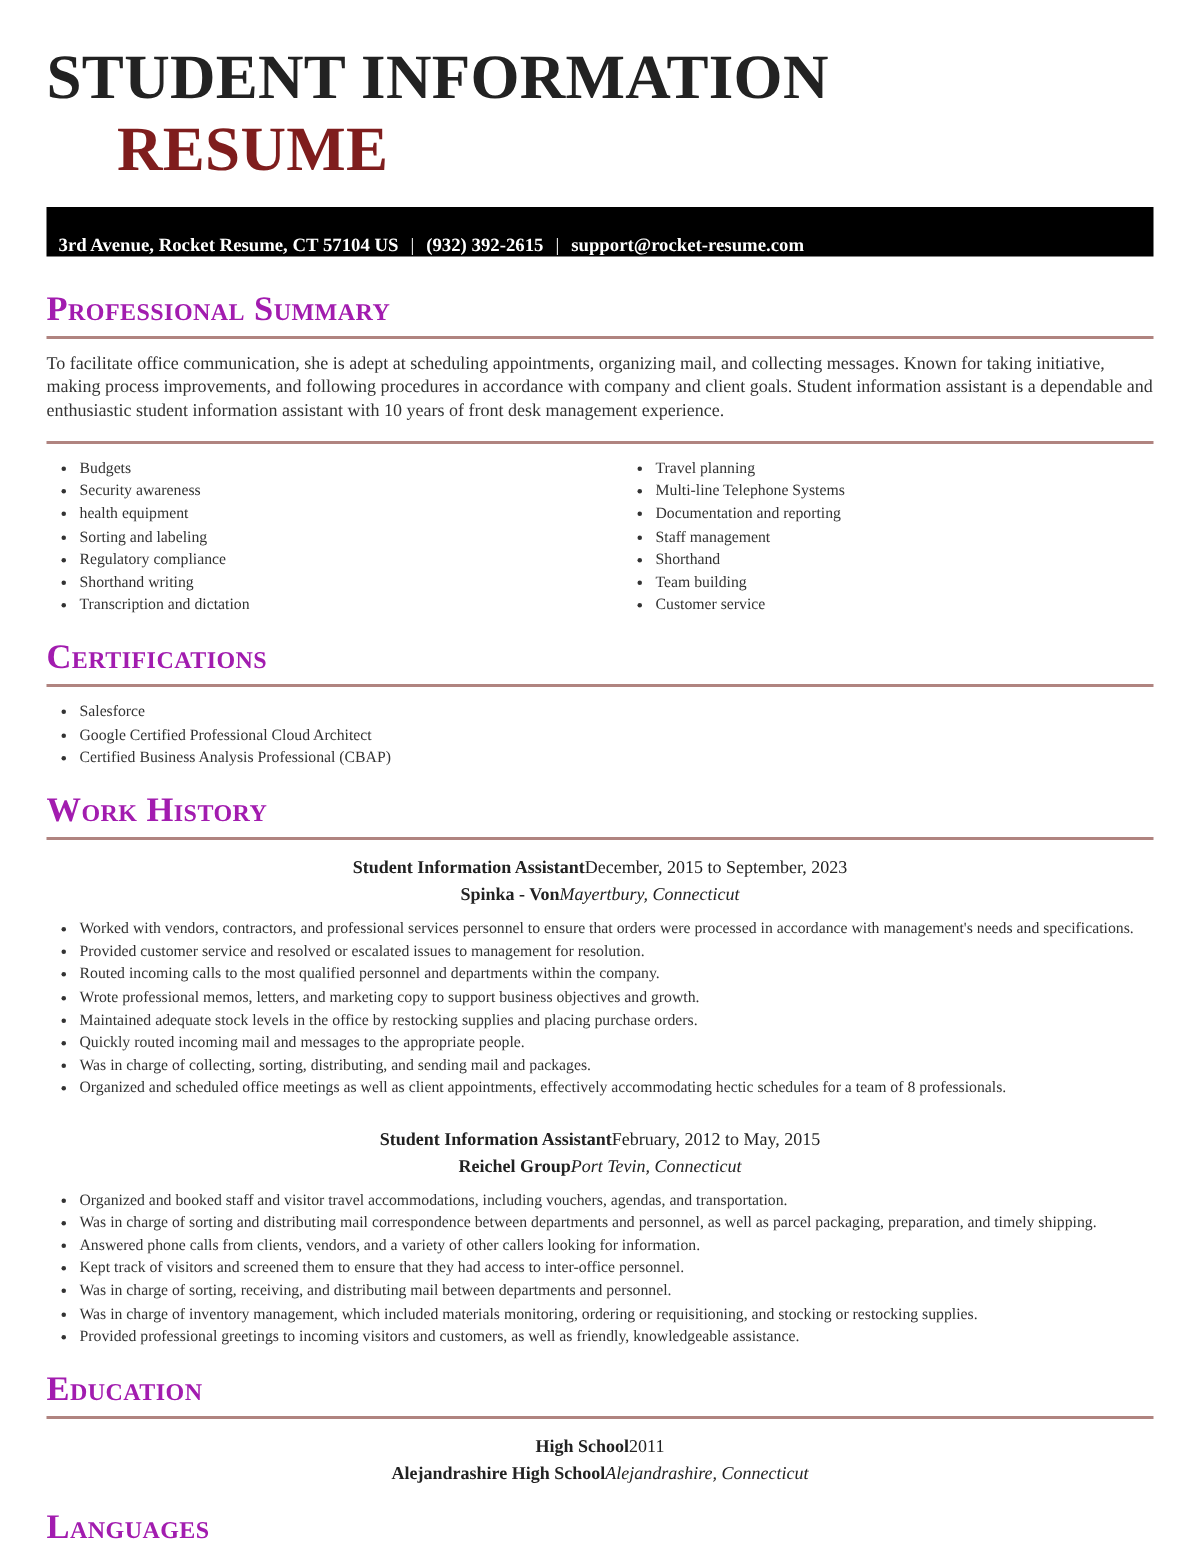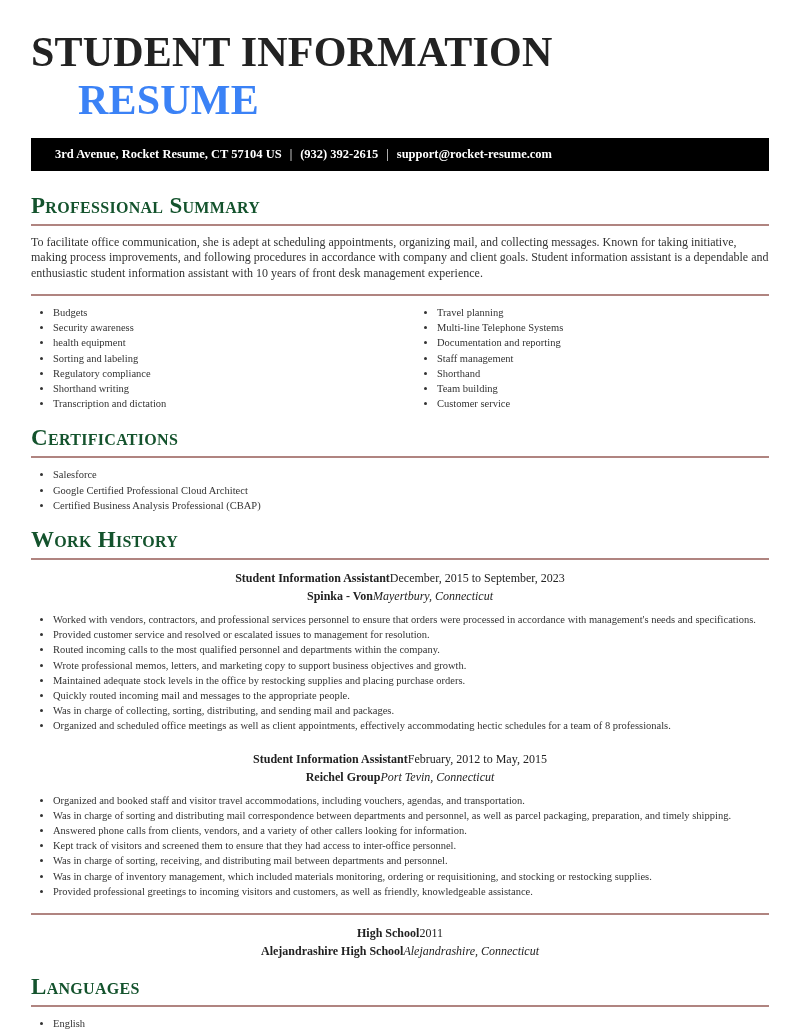--- a/index.html
+++ b/index.html
@@ -1,22 +1,22 @@
 <!DOCTYPE html>
 <html><head>
 <meta charset="utf-8">
 <style>
   html, body { margin: 0; padding: 0; background: #ffffff; }
   body { width: 800px; height: 1035px; overflow: hidden; font-family: "Liberation Serif", "DejaVu Serif", serif; color: #222; }
   .page { padding: 0 31px 0 31px; }
   .title { font-family: "Liberation Serif", serif; font-weight: bold; font-size: 42px; line-height: 48px; margin: 28px 0 0 0; color: #222; letter-spacing: 0.2px; }
-  .title .accent { color: #3b82f6; margin-left: 47px; }
-  .contact-bar { background: #000; color: #fff; margin-top: 14px; height: 33px; display: flex; align-items: center; padding-left: 24px; font-size: 12.5px; font-weight: bold; }
+  .title .accent { color: #7f1d1d; margin-left: 47px; }
+  .contact-bar { background: #000; color: #fff; margin-top: 14px; height: 33px; display: flex; align-items: flex-end; padding-left: 8px; font-size: 12.5px; font-weight: bold; }
   .contact-bar .sep { margin: 0 8px; font-weight: normal; }
-  .section-heading { font-variant: small-caps; font-weight: bold; font-size: 23px; line-height: 26px; margin: 0; color: #14532d; letter-spacing: 0.3px; }
+  .section-heading { font-variant: small-caps; font-weight: bold; font-size: 23px; line-height: 26px; margin: 0; color: #a21caf; letter-spacing: 0.3px; }
   .rule { height: 2px; background: #b08480; margin-top: 5px; margin-bottom: 9px; }
   .summary { font-size: 12px; line-height: 15.3px; margin: 0; color: #333; }
   ul.bullets { margin: 0; padding: 0 0 0 22px; list-style: disc; }
   ul.bullets li { font-size: 10.5px; line-height: 15.2px; color: #333; padding-left: 0; }
   .skills-grid { display: flex; align-items: center; }
   .skills-grid ul { flex: 0 0 362px; }
   .job-row { display: flex; justify-content: center; font-size: 12px; line-height: 18px; }
   .job-row .bold { font-weight: bold; color: #222; }
   .job-row .right { color: #222; }
   .job-row .italic { font-style: italic; }
@@ -116,20 +116,21 @@
         <li>Answered phone calls from clients, vendors, and a variety of other callers looking for information.</li>
         <li>Kept track of visitors and screened them to ensure that they had access to inter-office personnel.</li>
         <li>Was in charge of sorting, receiving, and distributing mail between departments and personnel.</li>
         <li>Was in charge of inventory management, which included materials monitoring, ordering or requisitioning, and stocking or restocking supplies.</li>
         <li>Provided professional greetings to incoming visitors and customers, as well as friendly, knowledgeable assistance.</li>
       </ul>
     </div>
   </section>
 
   <section style="margin-top:14px;">
+    <h2 class="section-heading">Education</h2>
     <div class="rule"></div>
     <div class="job-row">
       <span class="bold">High School</span>
       <span class="right">2011</span>
     </div>
     <div class="job-row">
       <span class="bold">Alejandrashire High School</span>
       <span class="right italic">Alejandrashire, Connecticut</span>
     </div>
   </section>

